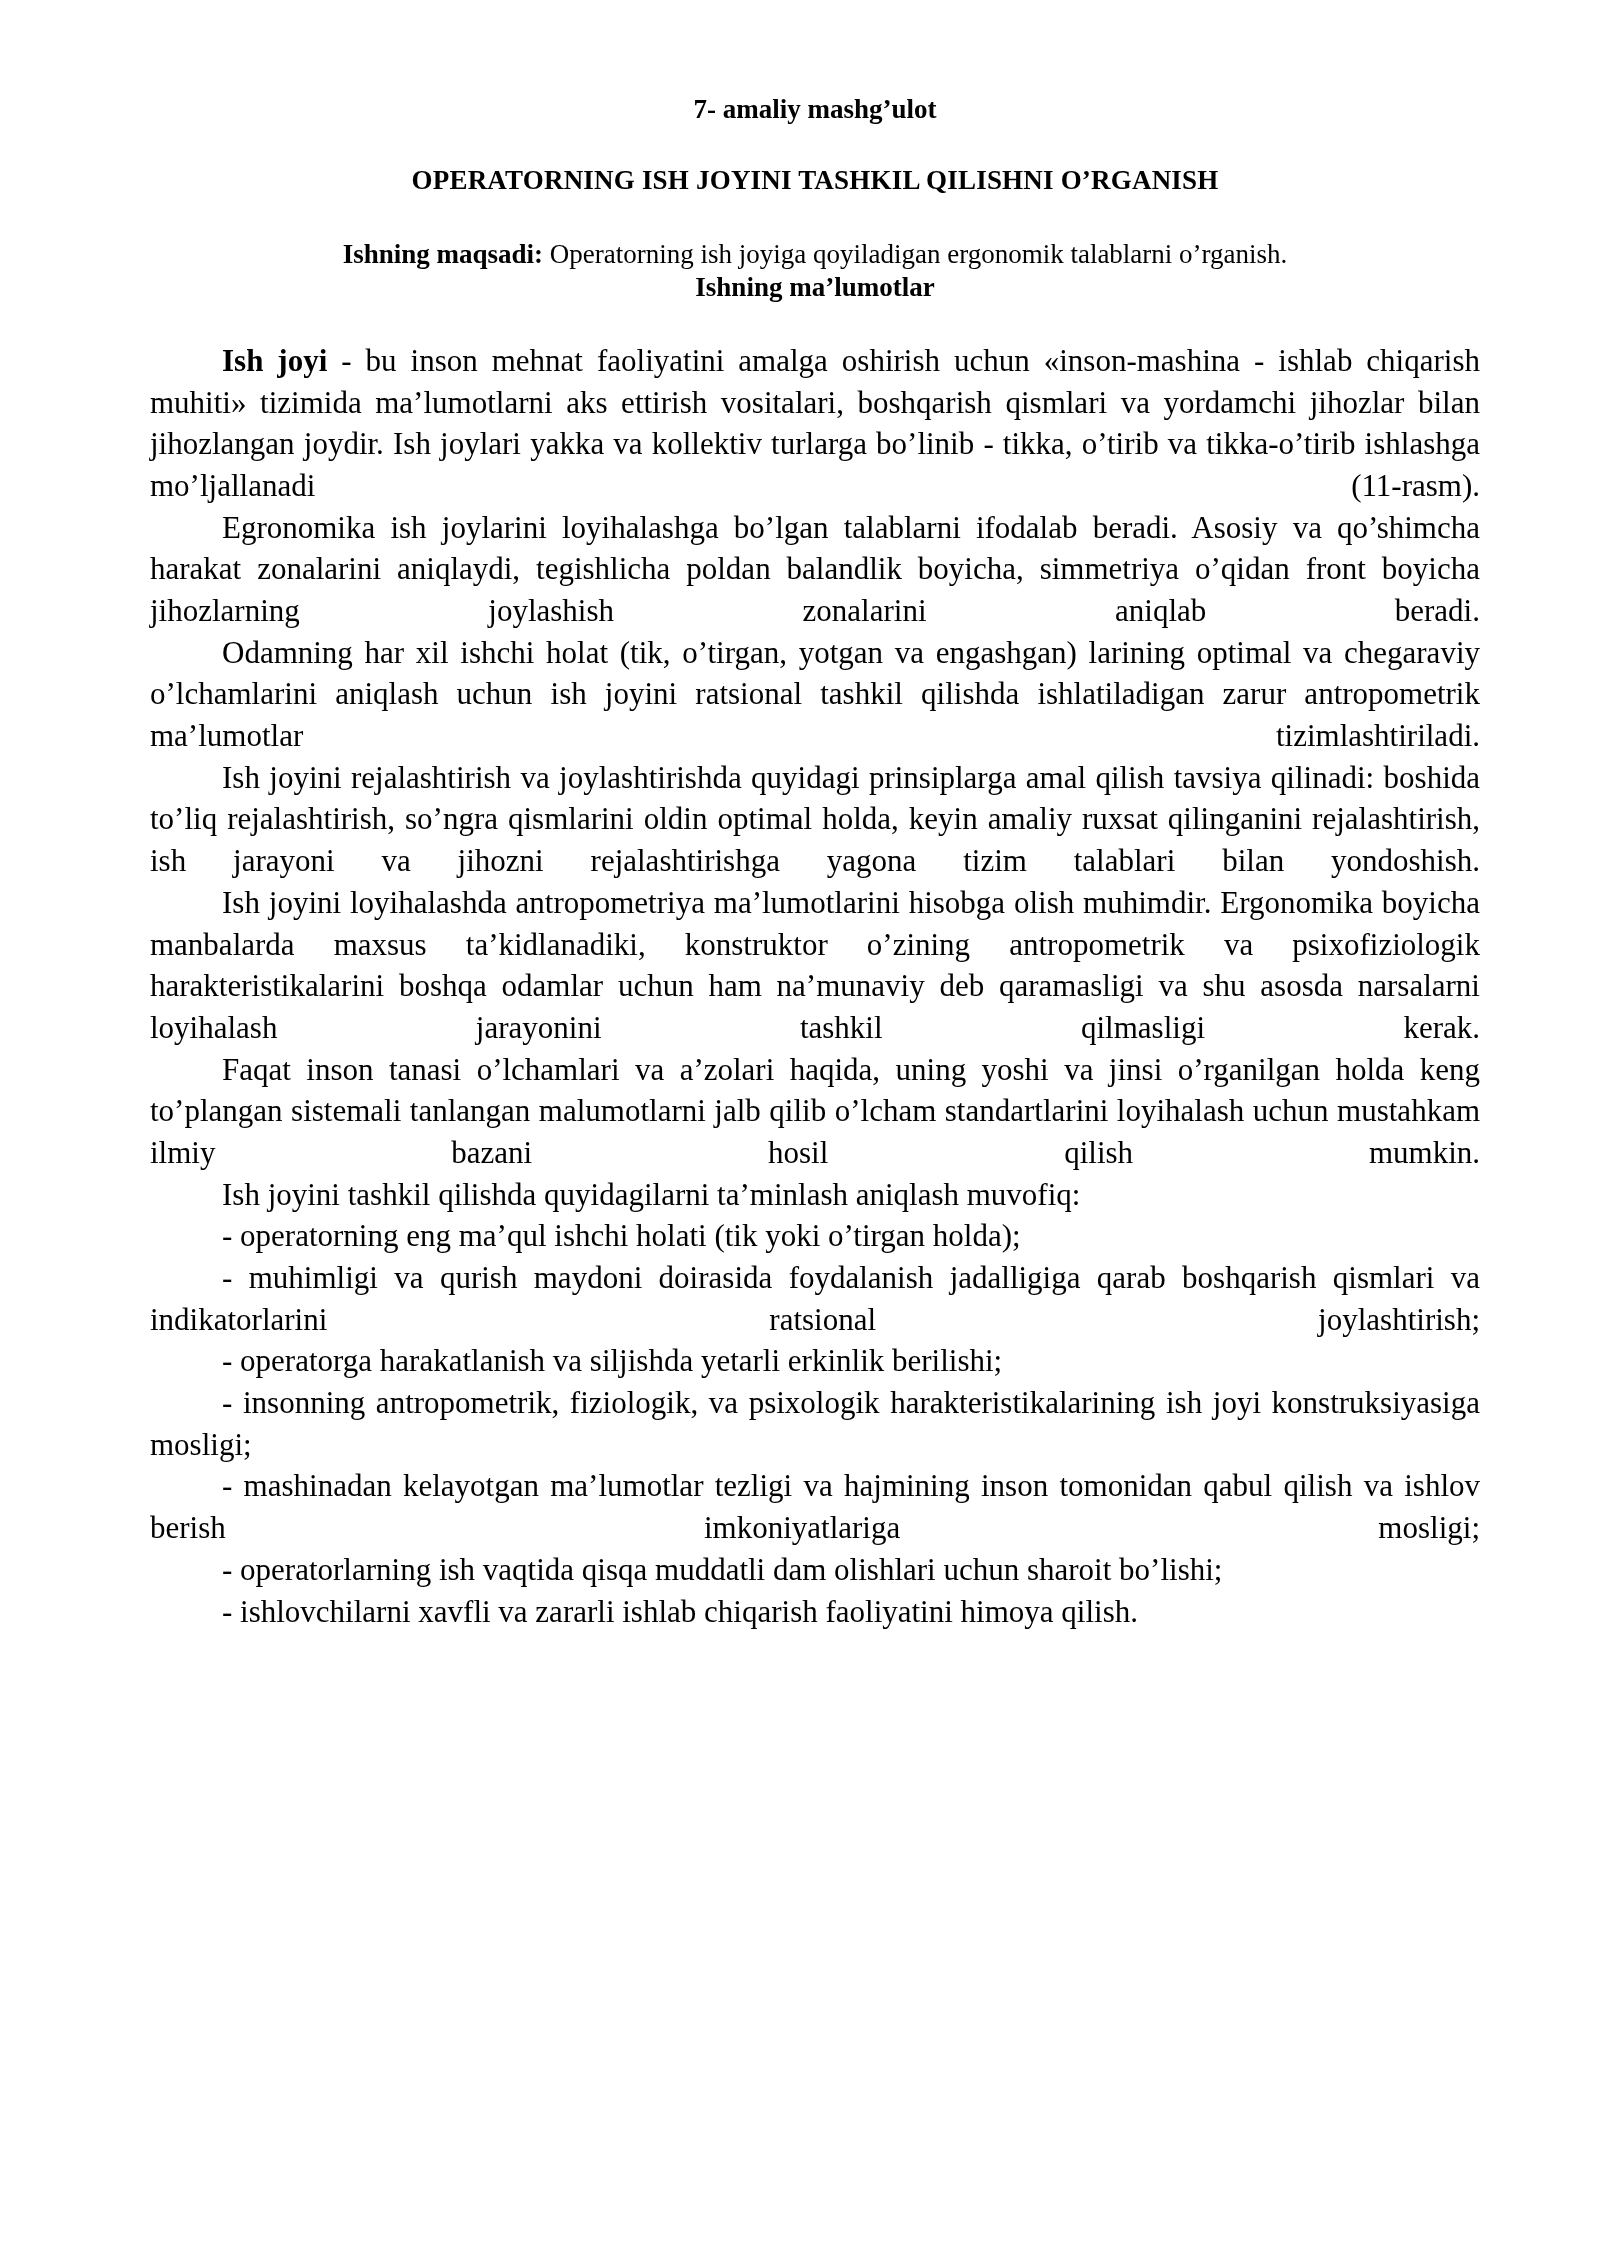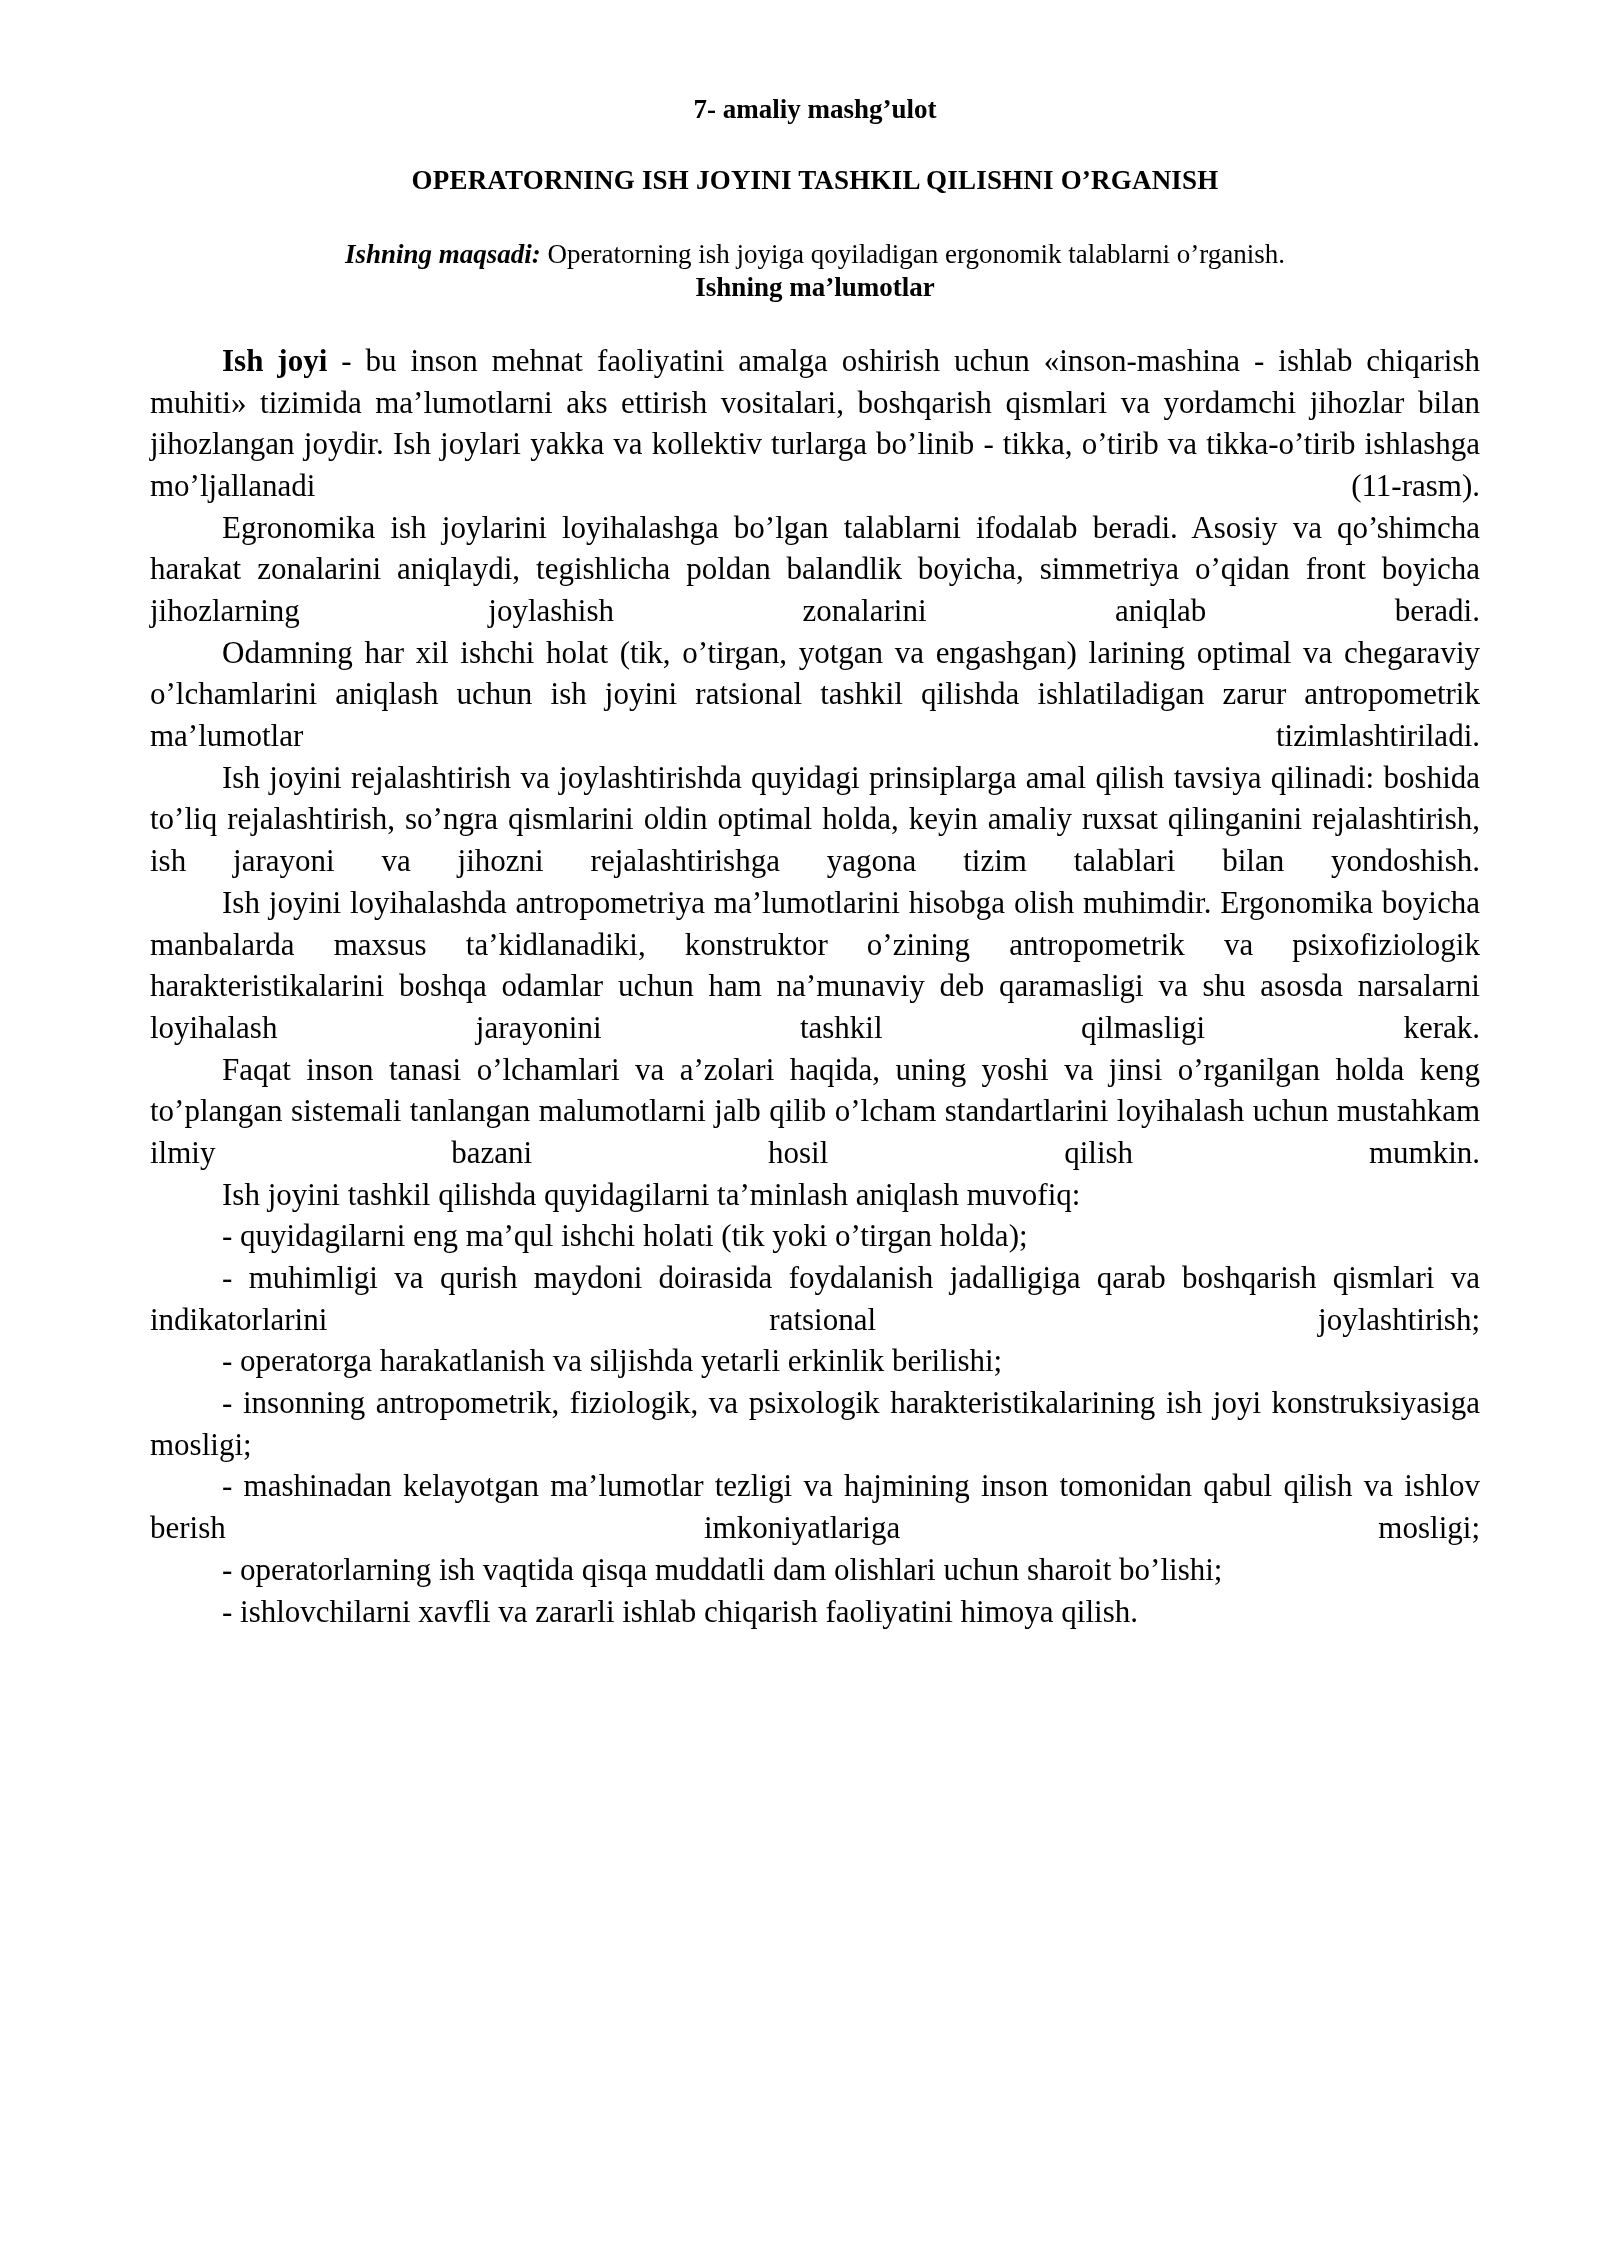--- a/index.html
+++ b/index.html
@@ -41,21 +41,20 @@
     letter-spacing: 0.2px;
   }
   .purpose {
     text-align: center;
     font-size: 27px;
     line-height: 1.22;
     margin: 0;
   }
   .purpose .lbl {
     font-weight: bold;
-    font-style: italic;
   }
   .subheading {
     text-align: center;
     font-weight: bold;
     font-size: 27px;
     line-height: 1.22;
     margin: 0;
   }
   p.para {
     margin: 0;
@@ -102,21 +101,21 @@
 
 
     <p class="para justify-all"><span>Ish joyini rejalashtirish va joylashtirishda quyidagi prinsiplarga amal qilish tavsiya qilinadi: boshida to’liq rejalashtirish, so’ngra qismlarini oldin optimal holda, keyin amaliy ruxsat qilinganini rejalashtirish, ish jarayoni va jihozni rejalashtirishga yagona tizim talablari bilan yondoshish.</span></p>
 
     <p class="para justify-all"><span>Ish joyini loyihalashda antropometriya ma’lumotlarini hisobga olish muhimdir. Ergonomika boyicha manbalarda maxsus ta’kidlanadiki, konstruktor o’zining antropometrik va psixofiziologik harakteristikalarini boshqa odamlar uchun ham na’munaviy deb qaramasligi va shu asosda narsalarni loyihalash jarayonini tashkil qilmasligi kerak.</span></p>
 
     <p class="para justify-all"><span>Faqat inson tanasi o’lchamlari va a’zolari haqida, uning yoshi va jinsi o’rganilgan holda keng to’plangan sistemali tanlangan malumotlarni jalb qilib o’lcham standartlarini loyihalash uchun mustahkam ilmiy bazani hosil qilish mumkin.</span></p>
 
     <p class="para"><span>Ish joyini tashkil qilishda quyidagilarni ta’minlash aniqlash muvofiq:</span></p>
 
-    <p class="para bullet"><span>- quyidagilarni eng ma’qul ishchi holati (tik yoki o’tirgan holda);</span></p>
+    <p class="para bullet"><span>- operatorning eng ma’qul ishchi holati (tik yoki o’tirgan holda);</span></p>
 
     <p class="para bullet justify-all"><span>- muhimligi va qurish maydoni doirasida foydalanish jadalligiga qarab boshqarish qismlari va indikatorlarini ratsional joylashtirish;</span></p>
 
     <p class="para bullet"><span>- operatorga harakatlanish va siljishda yetarli erkinlik berilishi;</span></p>
 
 
     <p class="para bullet justify-all"><span>- insonning antropometrik, fiziologik, va psixologik harakteristikalarining ish joyi konstruksiyasiga mosligi;</span></p>
 
     <p class="para bullet justify-all"><span>- mashinadan kelayotgan ma’lumotlar tezligi va hajmining inson tomonidan qabul qilish va ishlov berish imkoniyatlariga mosligi;</span></p>
 

